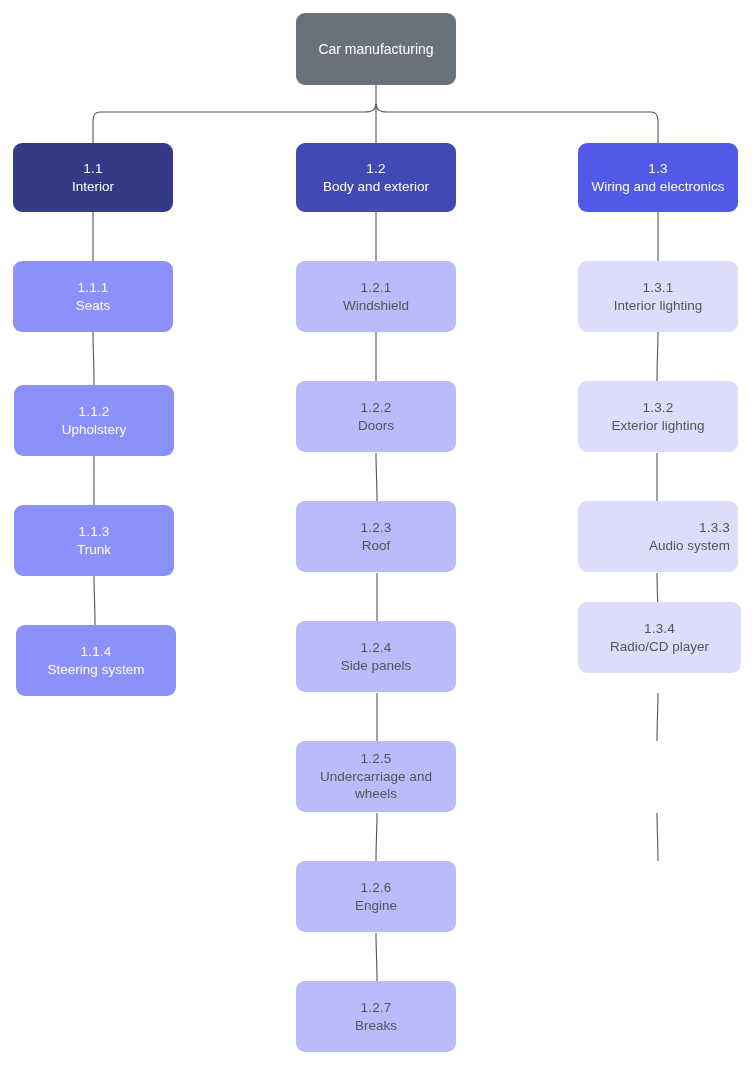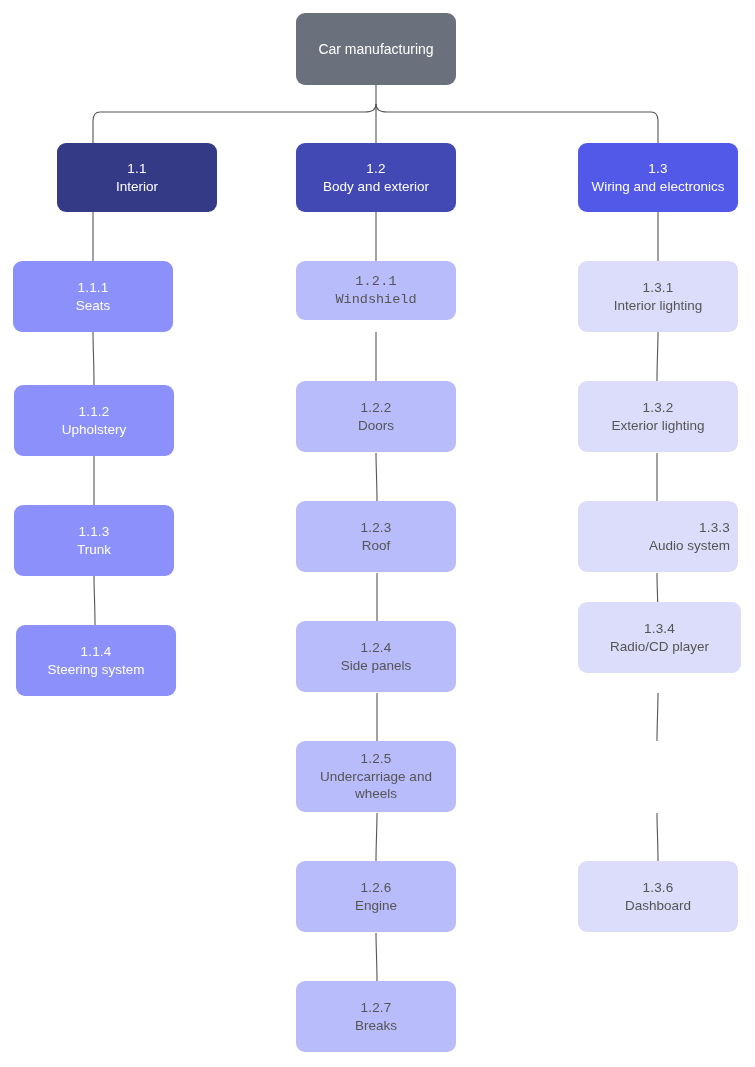--- a/index.html
+++ b/index.html
@@ -45,21 +45,21 @@
     letter-spacing: 0.2px;
   }
   .node .node-label {
     display: block;
   }
   .lvl-root {
     background: #6b717c;
     color: #ffffff;
     font-size: 14px;
   }
-  .lvl1-a { background: #343a85; color: #ffffff; margin-left: 44px; }
+  .lvl1-a { background: #343a85; color: #ffffff; }
   .lvl1-b { background: #4248b4; color: #ffffff; }
   .lvl1-c { background: #5258e8; color: #ffffff; }
   .lvl2-a { background: #8b90fa; color: #ffffff; }
   .lvl2-b { background: #b9bcfb; color: #555555; }
   .lvl2-c { background: #dcddfa; color: #555555; }
 </style>
 </head>
 <body>
 
 <div id="canvas">
@@ -124,21 +124,21 @@
   </div>
   <div class="node lvl2-a" style="left:14px; top:505px; width:160px; height:71px;">
     <span class="node-id">1.1.3</span>
     <span class="node-label">Trunk</span>
   </div>
   <div class="node lvl2-a" style="left:16px; top:625px; width:160px; height:71px;">
     <span class="node-id">1.1.4</span>
     <span class="node-label">Steering system</span>
   </div>
 
-  <div class="node lvl2-b" style="left:296px; top:261px; width:160px; height:59px;font-family:Liberation Mono, monospace;">
+  <div class="node lvl2-b" style="left:296px; top:261px; width:160px; height:71px;">
     <span class="node-id">1.2.1</span>
     <span class="node-label">Windshield</span>
   </div>
   <div class="node lvl2-b" style="left:296px; top:381px; width:160px; height:71px;">
     <span class="node-id">1.2.2</span>
     <span class="node-label">Doors</span>
   </div>
   <div class="node lvl2-b" style="left:296px; top:501px; width:160px; height:71px;">
     <span class="node-id">1.2.3</span>
     <span class="node-label">Roof</span>
@@ -169,18 +169,14 @@
     <span class="node-label">Exterior lighting</span>
   </div>
   <div class="node lvl2-c" style="left:578px; top:501px; width:160px; height:71px;align-items:flex-end;">
     <span class="node-id">1.3.3</span>
     <span class="node-label">Audio system</span>
   </div>
   <div class="node lvl2-c" style="left:578px; top:602px; width:163px; height:71px;">
     <span class="node-id">1.3.4</span>
     <span class="node-label">Radio/CD player</span>
   </div>
-  <div class="node lvl2-c" style="left:578px; top:861px; width:160px; height:71px;">
-    <span class="node-id">1.3.6</span>
-    <span class="node-label">Dashboard</span>
-  </div>
 
 </div>
 
 </body></html>

